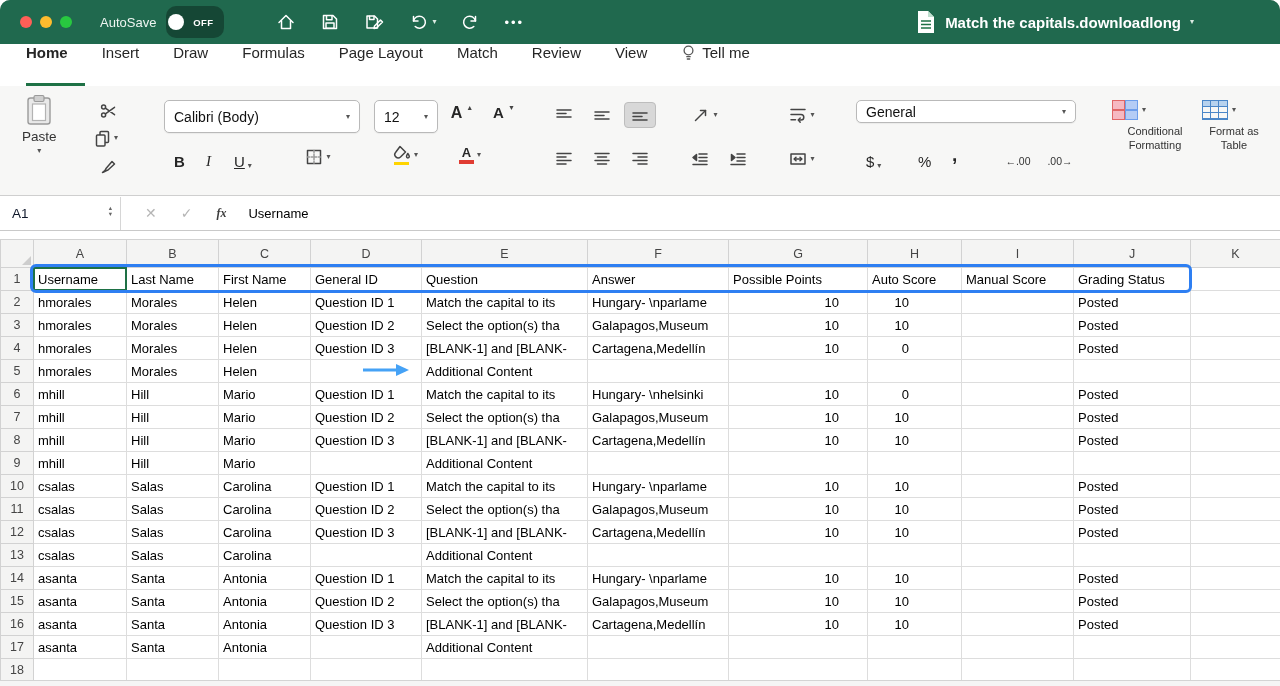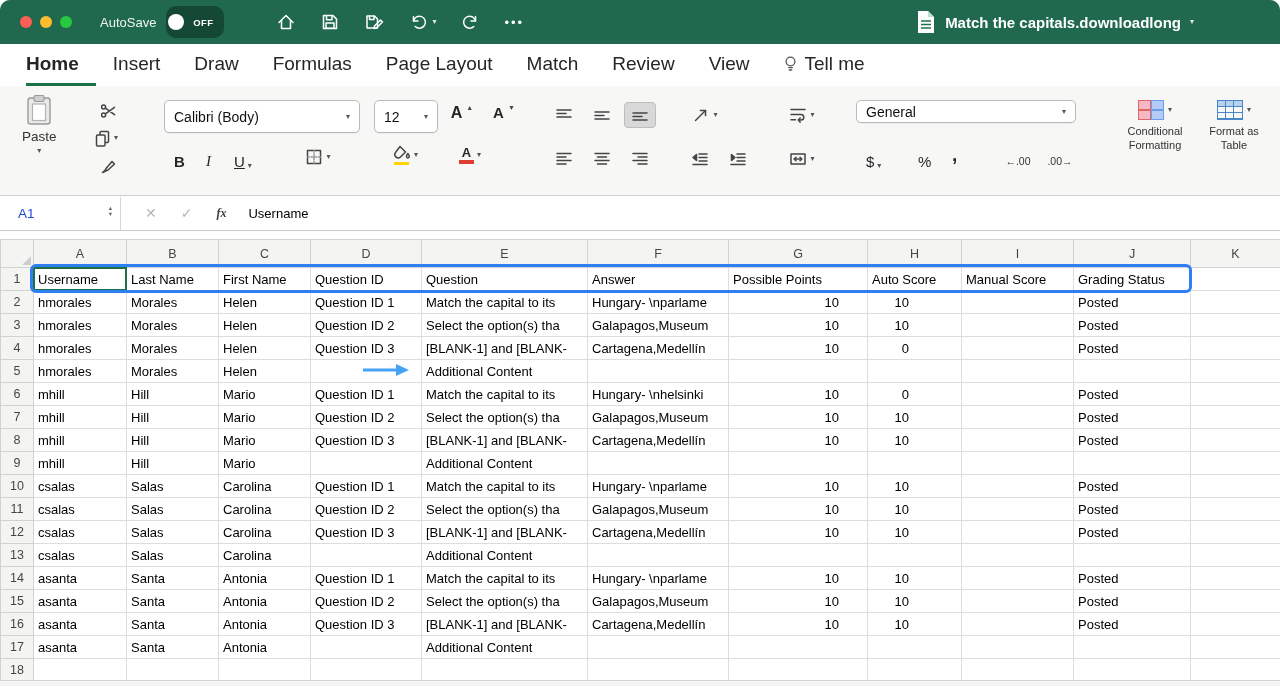--- a/index.html
+++ b/index.html
@@ -23,21 +23,21 @@
 .title-group{margin-left:auto;margin-right:86px;display:flex;align-items:center;gap:9px}
 .doc-title{font-size:15px;font-weight:700}
 .chev{font-size:8px;color:#555;line-height:1}
 .chev::after{content:"▾"}
 .chev.w{color:#dcebe3}
 .spin span{display:block;font-size:6.5px;line-height:6px;color:#666}
 .spin .u::after{content:"▴"}.spin .d::after{content:"▾"}
 
 
 .tabbar{flex:0 0 42px;background:#fff;display:flex;align-items:stretch;padding-left:26px}
-.tab{display:flex;align-items:center;gap:6px;padding:0 17px;font-size:19px;color:#262626;border-bottom:3px solid transparent;cursor:default}
+.tab{display:flex;gap:6px;padding:0 17px;font-size:15px;color:#262626;border-bottom:3px solid transparent;cursor:default}
 .tab:first-child{padding-left:0}
 .tab.active{font-weight:700;border-bottom-color:#1e7145}
 .bulb circle,.bulb path{stroke:#555;fill:none;stroke-width:1.3;stroke-linecap:round}
 
 
 .ribbon{flex:0 0 110px;position:relative;background:#f7f7f6;border-bottom:1px solid #cfcfcf;font-size:13px;color:#262626}
 .rc{position:absolute}
 .icn path,.icn rect,.icn circle,.icn line,.icn polyline{stroke:#444;fill:none;stroke-width:1.5;stroke-linecap:round;stroke-linejoin:round}
 .combo{display:flex;align-items:center;background:#fff;border:1px solid #b9b9b9;border-radius:5px;font-size:14px;color:#111;padding:0 9px;box-shadow:0 1px 1px rgba(0,0,0,.05)}
 .combo .chev{margin-left:auto}
@@ -46,34 +46,34 @@
 .mini.sel{background:#d8d8d8;border:1px solid #bdbdbd;border-radius:4px}
 .tbtn{display:flex;align-items:flex-end;gap:3px;font-size:15px;color:#262626;height:26px}
 .tbtn .b{font-weight:700}
 .tbtn .i{font-style:italic;font-family:"Liberation Serif","DejaVu Serif",serif}
 .tbtn .u{text-decoration:underline}
 .swatch{display:flex;flex-direction:column;align-items:center;line-height:1}
 .swatchbar{width:15px;height:3.5px;margin-top:1.5px}
 .afont{display:flex;align-items:flex-start;font-weight:600}
 .afont .mark{font-size:7px;margin-left:1px;color:#444}
 .dec{font-size:10.5px;color:#333;letter-spacing:0}
-.stylebtn{display:flex;flex-direction:column;align-items:center;gap:5px;text-align:center;font-size:11px;color:#333;line-height:1.25}
+.stylebtn{display:flex;flex-direction:column;align-items:flex-start;gap:5px;text-align:center;font-size:11px;color:#333;line-height:1.25}
 .stylebtn .iconrow{display:flex;align-items:center;gap:4px}
 .cficon{width:26px;height:20px;display:grid;grid-template-columns:1fr 1fr;grid-template-rows:1fr 1fr}
 .cficon i{display:block}
 .cficon .p{background:#f6b8c1;border:1px solid #e06666}
 .cficon .bl{background:#b4ccf5;border:1px solid #6d9eeb}
 .fticon{width:26px;height:20px;border:1.5px solid #4a86c8;display:grid;grid-template-columns:1fr 1fr 1fr;grid-template-rows:1fr 1fr 1fr}
 .fticon i{border-right:1px solid #4a86c8;border-bottom:1px solid #4a86c8}
 .fticon i:nth-child(3n){border-right:none}
 .fticon i.h{background:#b7d2ee}
 
 
 .fbar{flex:0 0 34px;background:#fff;display:flex;align-items:center;border-bottom:1px solid #c9c9c9}
-.name-box{width:120px;height:34px;position:relative;display:flex;align-items:center;padding-left:18px;font-size:13.5px;color:#1d4ed8}
+.name-box{width:120px;height:34px;position:relative;display:flex;align-items:center;padding-left:12px;font-size:13.5px;color:#0f172a}
 .name-box .spin{position:absolute;right:8px;top:9px}
 .fbar-divider{width:1px;height:33px;background:#d6d6d6}
 .fbtn{margin-left:24px;font-size:14px;color:#b5b5b5}
 .fx{margin-left:24px;font-style:italic;font-weight:700;font-size:12px;color:#3c3c3c;font-family:"Liberation Serif","DejaVu Serif",serif}
 .fcontent{margin-left:22px;font-size:13px;color:#000}
 
 
 .grid{flex:1;position:relative;background:#fff;padding-top:8px;overflow:hidden}
 table.sheet{border-collapse:collapse;table-layout:fixed;width:1280px}
 .sheet th,.sheet td{height:23px;overflow:hidden;white-space:nowrap}
@@ -432,21 +432,21 @@
             <th>J</th>
             <th>K</th>
           </tr>
       </thead>
       <tbody>
           <tr>
             <th>1</th>
             <td>Username</td>
             <td>Last Name</td>
             <td>First Name</td>
-            <td>Question ID</td>
+            <td>General ID</td>
             <td>Question</td>
             <td>Answer</td>
             <td>Possible Points</td>
             <td>Auto Score</td>
             <td>Manual Score</td>
             <td>Grading Status</td>
             <td></td>
           </tr>
           <tr>
             <th>2</th>

